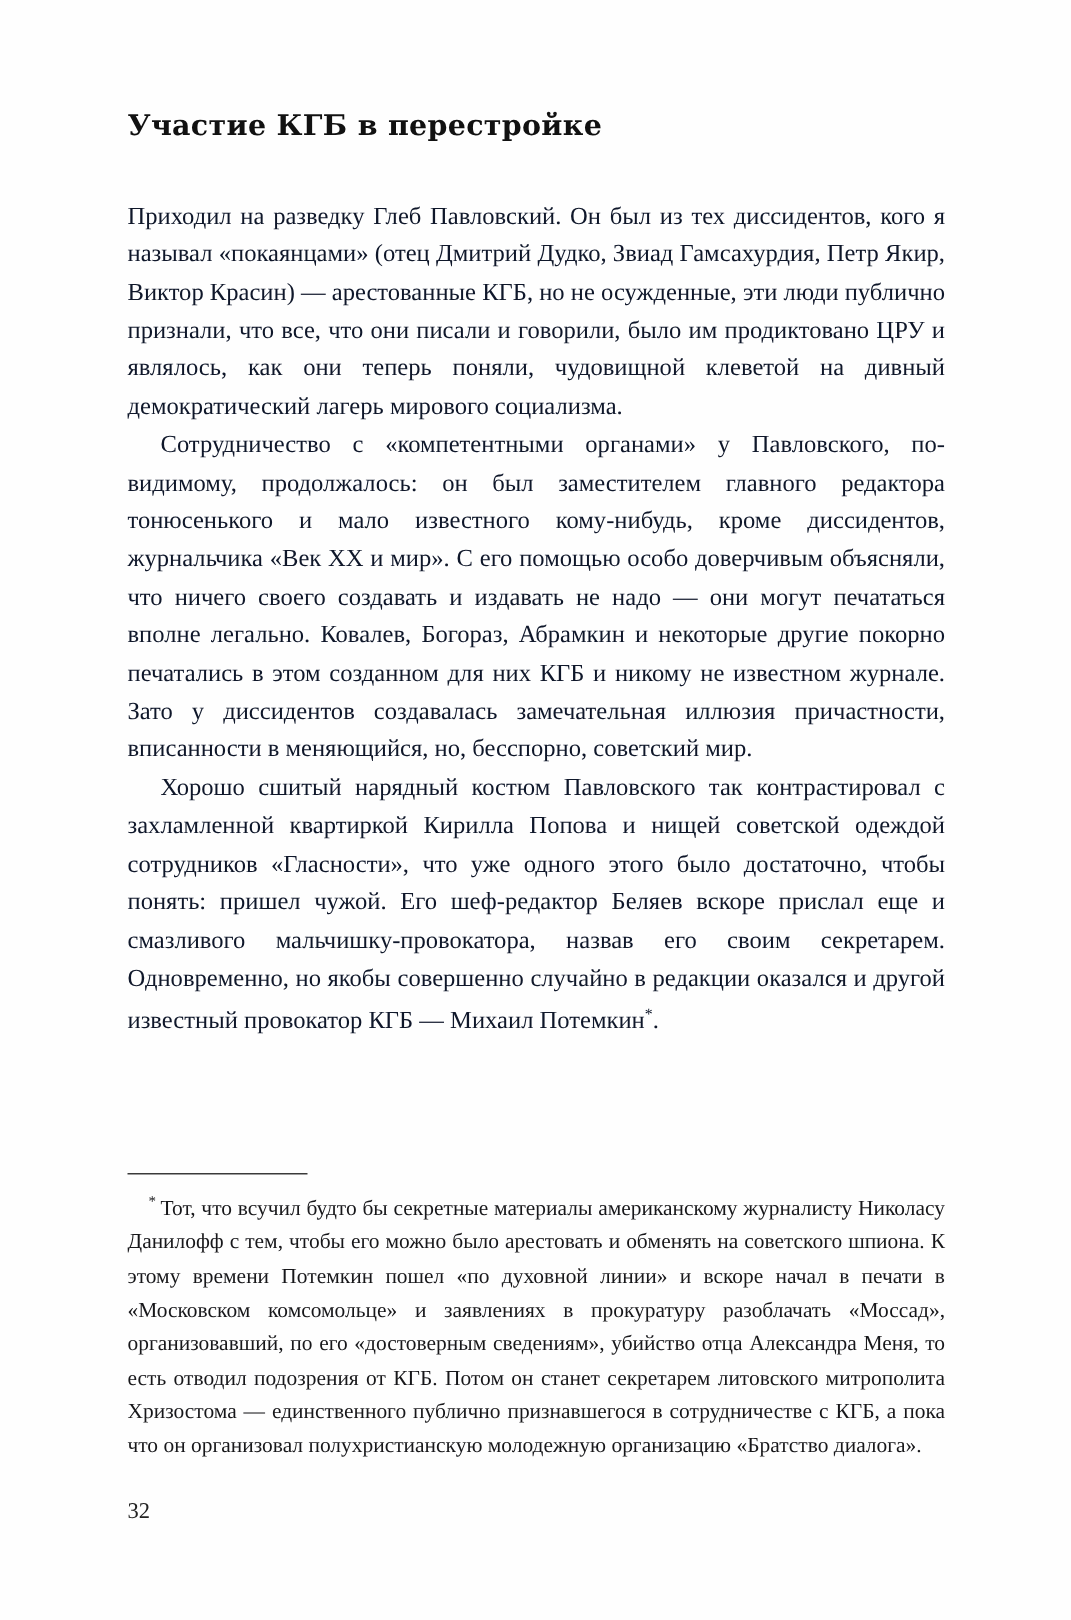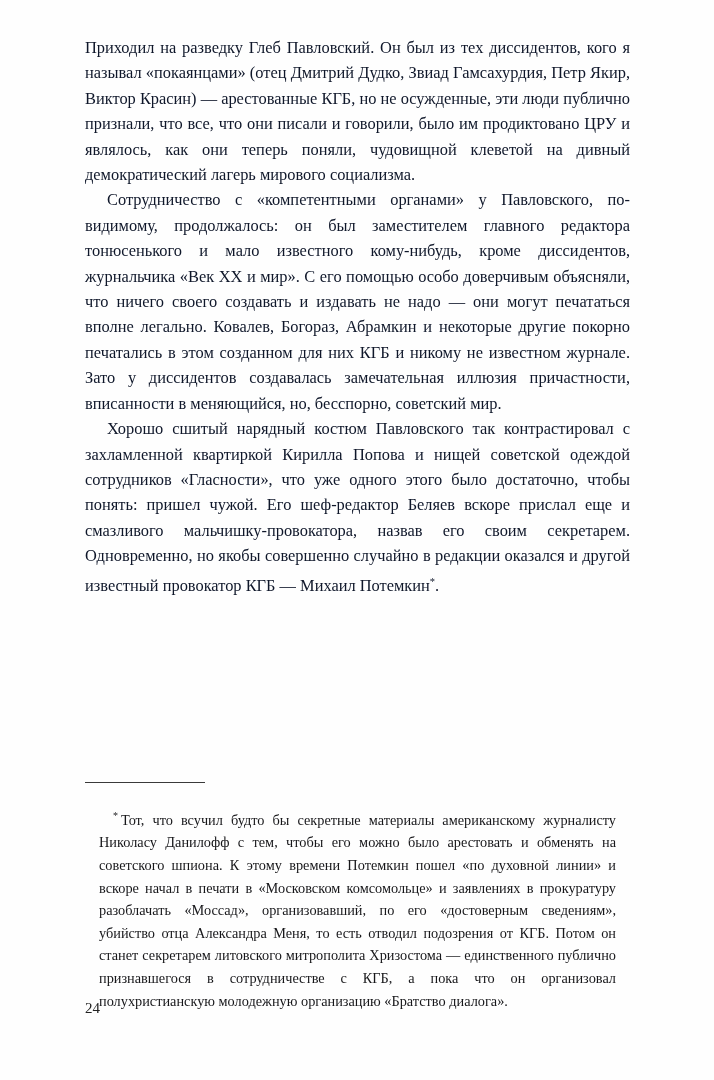--- a/index.html
+++ b/index.html
@@ -69,21 +69,21 @@
     position: absolute;
     left: 85px;
     top: 791px;
     width: 545px;
   }
   .footnote {
     font-size: 14.3px;
     line-height: 22.6px;
     text-align: justify;
     color: #17171a;
-    margin: 14px;
+    margin: 0;
     text-indent: 14px;
   }
   .fn-marker {
     vertical-align: super;
     font-size: 10px;
     margin-right: 3px;
   }
   .sup {
     vertical-align: super;
     font-size: 10.5px;
@@ -95,26 +95,27 @@
     font-size: 15px;
     color: #222;
     font-family: "Liberation Serif", serif;
   }
 </style>
 </head>
 <body>
 
 <div class="page">
   <div class="content">
+    <h1 class="chapter-title">Участие КГБ в перестройке</h1>
 
     <p class="body-text first">Приходил на разведку Глеб Павловский. Он был из тех диссидентов, кого я называл «покаянцами» (отец Дмитрий Дудко, Звиад Гамсахурдия, Петр Якир, Виктор Красин) — арестованные КГБ, но не осужденные, эти люди публично признали, что все, что они писали и говорили, было им продиктовано ЦРУ и являлось, как они теперь поняли, чудовищной клеветой на дивный демократический лагерь мирового социализма.</p>
     <p class="body-text indent">Сотрудничество с «компетентными органами» у Павловского, по-видимому, продолжалось: он был заместителем главного редактора тонюсенького и мало известного кому-нибудь, кроме диссидентов, журнальчика «Век XX и мир». С его помощью особо доверчивым объясняли, что ничего своего создавать и издавать не надо — они могут печататься вполне легально. Ковалев, Богораз, Абрамкин и некоторые другие покорно печатались в этом созданном для них КГБ и никому не известном журнале. Зато у диссидентов создавалась замечательная иллюзия причастности, вписанности в меняющийся, но, бесспорно, советский мир.</p>
     <p class="body-text indent"><span>Хорошо сшитый нарядный костюм Павловского так контрастировал с захламленной квартиркой Кирилла Попова и нищей советской одеждой сотрудников «Гласности», что уже одного этого было достаточно, чтобы понять: пришел чужой. Его шеф-редактор Беляев вскоре прислал еще и смазливого мальчишку-провокатора, назвав его своим секретарем. Одновременно, но якобы совершенно случайно в редакции оказался и другой известный провокатор КГБ — Михаил Потемкин</span><span class="sup">*</span>.</p>
   </div>
 
   <div class="footnote-rule"></div>
 
   <div class="footnotes">
     <p class="footnote"><span class="fn-marker">*</span><span>Тот, что всучил будто бы секретные материалы американскому журналисту Николасу Данилофф с тем, чтобы его можно было арестовать и обменять на советского шпиона. К этому времени Потемкин пошел «по духовной линии» и вскоре начал в печати в «Московском комсомольце» и заявлениях в прокуратуру разоблачать «Моссад», организовавший, по его «достоверным сведениям», убийство отца Александра Меня, то есть отводил подозрения от КГБ. Потом он станет секретарем литовского митрополита Хризостома — единственного публично признавшегося в сотрудничестве с КГБ, а пока что он организовал полухристианскую молодежную организацию «Братство диалога».</span></p>
   </div>
 
-  <div class="page-number">24</div>
+  <div class="page-number">32</div>
 </div>
 
 </body></html>

